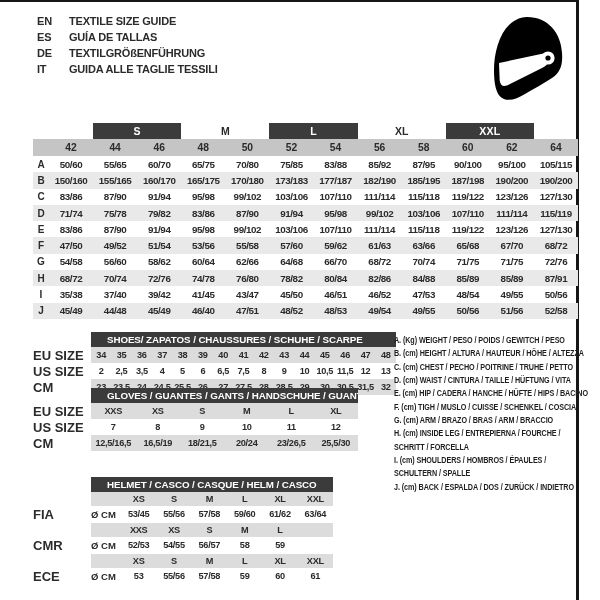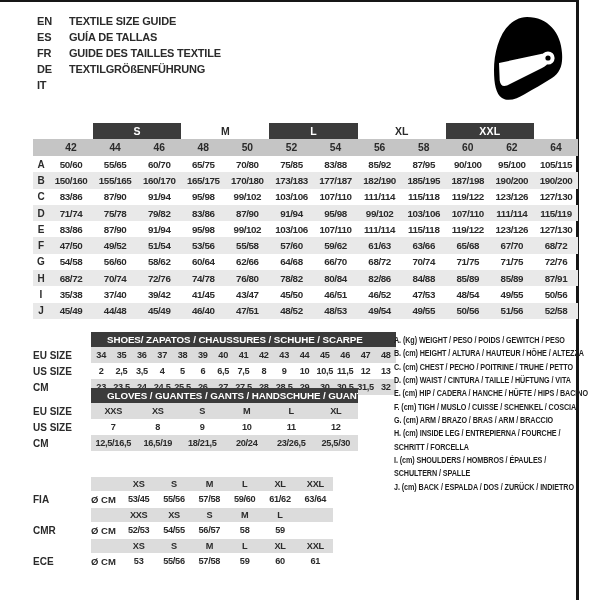--- a/index.html
+++ b/index.html
@@ -31,21 +31,21 @@
   .data-row { height:16.3px; }
   .data-row.striped { background:#e9e9e9; }
   .row-label-main { font-weight:bold; font-size:10px; text-align:center; }
   .val-cell { text-align:center; font-weight:bold; font-size:9.8px; letter-spacing:-0.4px; }
 
   
   .subtable { position:absolute; }
   .sub-title { margin-left:58px; height:15px; background:#3b3b3b; color:#fff; font-weight:bold;
                font-size:9.8px; line-height:15px; padding-left:16px; letter-spacing:-0.1px; white-space:nowrap; overflow:hidden; }
   .srow { display:grid; align-items:stretch; height:16px; }
-  .srow .slabel { font-weight:bold; font-size:10px; display:flex; align-items:center; }
+  .srow .slabel { font-weight:bold; font-size:13px; display:flex; align-items:center; }
   .srow .cell { display:flex; align-items:center; justify-content:center; font-weight:bold;
                 font-size:9.2px; letter-spacing:-0.3px; }
   .srow .cell.banded { background:#dcdcdc; }
   #shoes { left:33px; top:332px; width:363px; }
   #gloves { left:33px; top:388px; width:325px; }
   #helmet { left:33px; top:477px; width:300px; }
   .hrow { grid-template-columns:58px 30px repeat(6, 1fr); }
   .size-band-row { height:13.5px; }
   .value-row { height:17.5px; }
   .unit-cell { font-weight:bold; font-size:9.5px; display:flex; align-items:center;text-align:center; }
@@ -66,29 +66,26 @@
   <div class="langs">
       <div class="lang-row">
         <span class="lang-code">EN</span>
         <span class="lang-title">TEXTILE SIZE GUIDE</span>
       </div>
       <div class="lang-row">
         <span class="lang-code">ES</span>
         <span class="lang-title">GUÍA DE TALLAS</span>
       </div>
       <div class="lang-row">
-        <span class="lang-code">FR</span>
-        <span class="lang-title">GUIDE DES TAILLES TEXTILE</span>
-      </div>
-      <div class="lang-row">
         <span class="lang-code">DE</span>
         <span class="lang-title">TEXTILGRÖßENFÜHRUNG</span>
       </div>
       <div class="lang-row">
         <span class="lang-code">IT</span>
+        <span class="lang-title">GUIDA ALLE TAGLIE TESSILI</span>
       </div>
     </div>
 
   <div class="helmet-wrap">
     <svg viewBox="0 0 78 90" width="78" height="90" aria-hidden="true">
       <path d="M41 3 C62 3 75 19 76 39 C77 51 74 59 66 64 C57 70 47 75 39 80
                C31 85 22 88 16 84 C10 80 8 70 8 56 C8 34 17 4 41 3 Z" fill="#000"></path>
       <path d="M13 49 L55 40 C59 39 61 41 61.5 44.5 L62 47 C62 50 60 52.2 56 54
                L21 71.5 C16.5 73 14.3 71 13.7 66.5 Z" fill="#fff"></path>
       <circle cx="62" cy="44" r="6.6" fill="#fff"></circle>
@@ -359,20 +356,21 @@
           <div class="cell banded">16,5/19</div>
           <div class="cell banded">18/21,5</div>
           <div class="cell banded">20/24</div>
           <div class="cell banded">23/26,5</div>
           <div class="cell banded">25,5/30</div>
         </div>
       </div>
   </section>
 
   <section class="subtable" id="helmet">
+    <div class="sub-title">HELMET / CASCO / CASQUE / HELM / CASCO</div>
     <div class="sub-rows">
         <div class="srow hrow size-band-row">
           <div></div>
           <div class="cell banded"></div>
           <div class="cell banded">XS</div>
           <div class="cell banded">S</div>
           <div class="cell banded">M</div>
           <div class="cell banded">L</div>
           <div class="cell banded">XL</div>
           <div class="cell banded">XXL</div>

